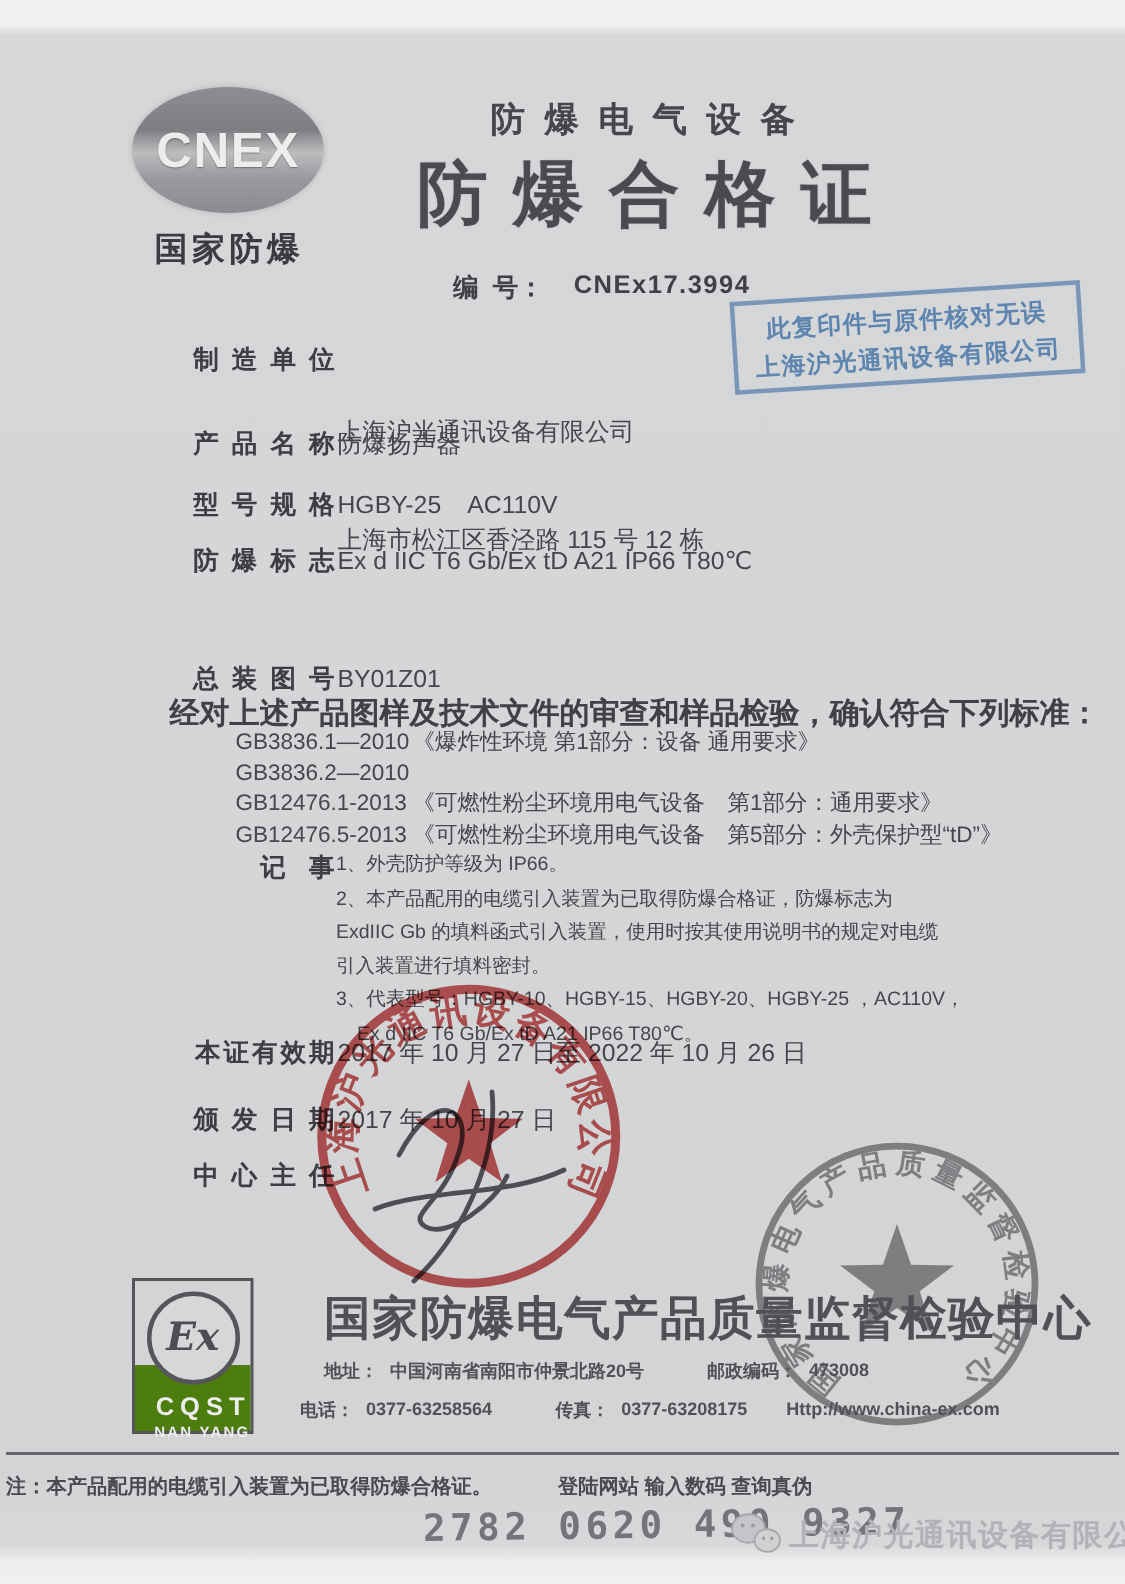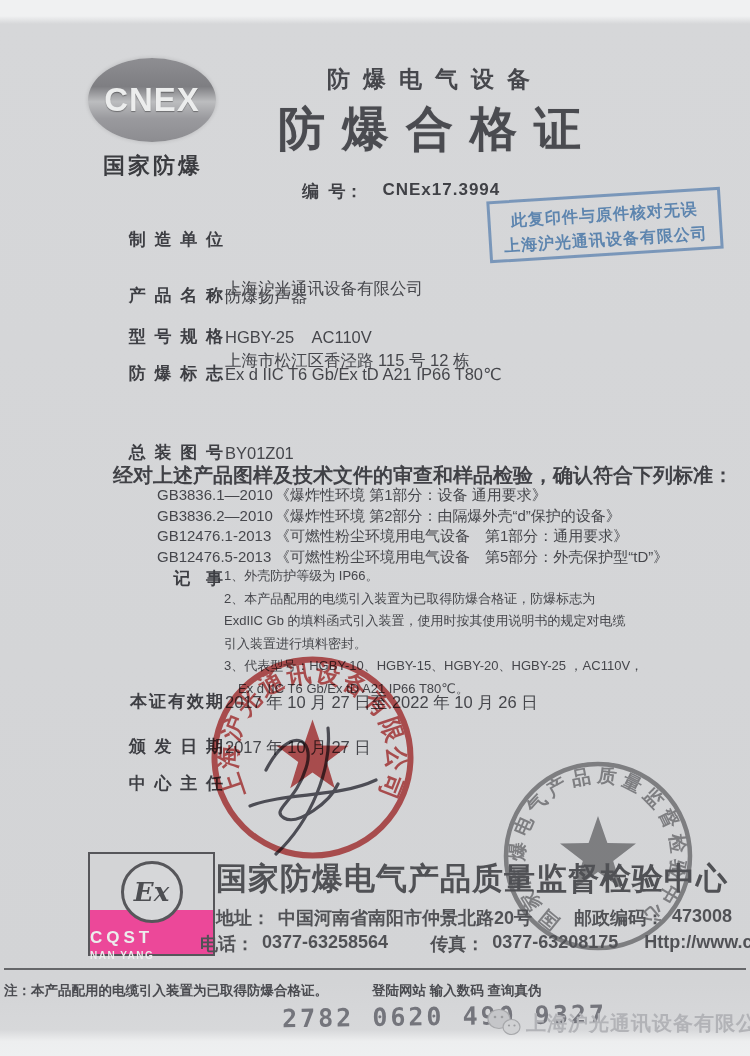--- a/index.html
+++ b/index.html
@@ -43,35 +43,35 @@
   .std-row{display:flex;font-size:15px;line-height:20.5px;color:#46474c;margin-left:44px;}
   .std-code{width:118px;flex:0 0 118px;}
   
   .note-line{font-size:13px;line-height:22.5px;color:#45464b;white-space:pre-wrap;}
   .note-line.indent{padding-left:14px;}
   
   .stamp-red{mix-blend-mode:multiply;opacity:.86;}
   .stamp-grey{mix-blend-mode:multiply;opacity:.72;}
   .sig{mix-blend-mode:multiply;opacity:.88;}
   
-  .ex-logo{width:127px;height:104px;border:2px solid #56565a;box-sizing:border-box;background:#d3d4d6;}
-  .ex-band{position:absolute;left:0;right:0;bottom:0;height:44px;background:#ec4899;text-align:left;}
+  .ex-logo{width:81px;height:104px;border:2px solid #56565a;box-sizing:border-box;background:#d3d4d6;}
+  .ex-band{position:absolute;left:0;right:0;bottom:0;height:44px;background:#4d7c0f;text-align:right;}
   .ex-circle{
     position:absolute;left:50%;top:7px;transform:translateX(-50%);
     width:56px;height:56px;border-radius:50%;border:3px solid #56565a;background:#d6d7d9;
     display:flex;align-items:center;justify-content:center;z-index:2;
   }
   .ex-ex{font-family:"DejaVu Serif","Liberation Serif",serif;font-style:italic;font-weight:bold;font-size:26px;color:#4d4e52;}
   .ex-cqst{color:#eceded;font-size:17px;font-weight:bold;letter-spacing:4px;line-height:24px;margin-top:1px;}
   .ex-city{color:#eceded;font-size:10px;font-weight:bold;letter-spacing:1.5px;line-height:12px;}
   .center-name{
     font-family:"DejaVu Serif","Liberation Serif",serif;
     font-size:31px;font-weight:bold;color:#505155;letter-spacing:1px;white-space:nowrap;
   }
-  .addr-row{font-size:18px;font-weight:600;color:#515256;display:flex;gap:8px;white-space:nowrap;}
+  .addr-row{font-size:12px;font-weight:600;color:#515256;display:flex;gap:8px;white-space:nowrap;}
   .addr-row .gap{width:26px;}
   .divider{height:2px;background:#515256;opacity:.85;}
   .note-row{display:flex;gap:44px;font-size:13.5px;color:#4a4b50;font-weight:600;white-space:nowrap;}
   .verify-code{
     font-family:"DejaVu Sans Mono","Liberation Mono",monospace;
     font-size:25px;font-weight:bold;color:#74757c;letter-spacing:3px;transform:rotate(-0.8deg);
   }
   .watermark{display:flex;align-items:center;gap:4px;color:#b2b3b7;font-size:20px;font-weight:bold;letter-spacing:1px;white-space:nowrap;}
 </style>
 </head>
@@ -128,21 +128,20 @@
   </div>
 
   <div class="abs std-intro" style="left:113px;top:462px;">经对上述产品图样及技术文件的审查和样品检验，确认符合下列标准：</div>
   <div class="abs" style="left:113px;top:485px;width:560px;">
     <div class="std-row">
       <span class="std-code">GB3836.1—2010</span>
       <span>《爆炸性环境 第1部分：设备 通用要求》</span>
     </div>
     <div class="std-row">
       <span class="std-code">GB3836.2—2010</span>
-      <span>《爆炸性环境 第2部分：由隔爆外壳“d”保护的设备》</span>
     </div>
     <div class="std-row">
       <span class="std-code">GB12476.1-2013</span>
       <span>《可燃性粉尘环境用电气设备　第1部分：通用要求》</span>
     </div>
     <div class="std-row">
       <span class="std-code">GB12476.5-2013</span>
       <span>《可燃性粉尘环境用电气设备　第5部分：外壳保护型“tD”》</span>
     </div>
   </div>

